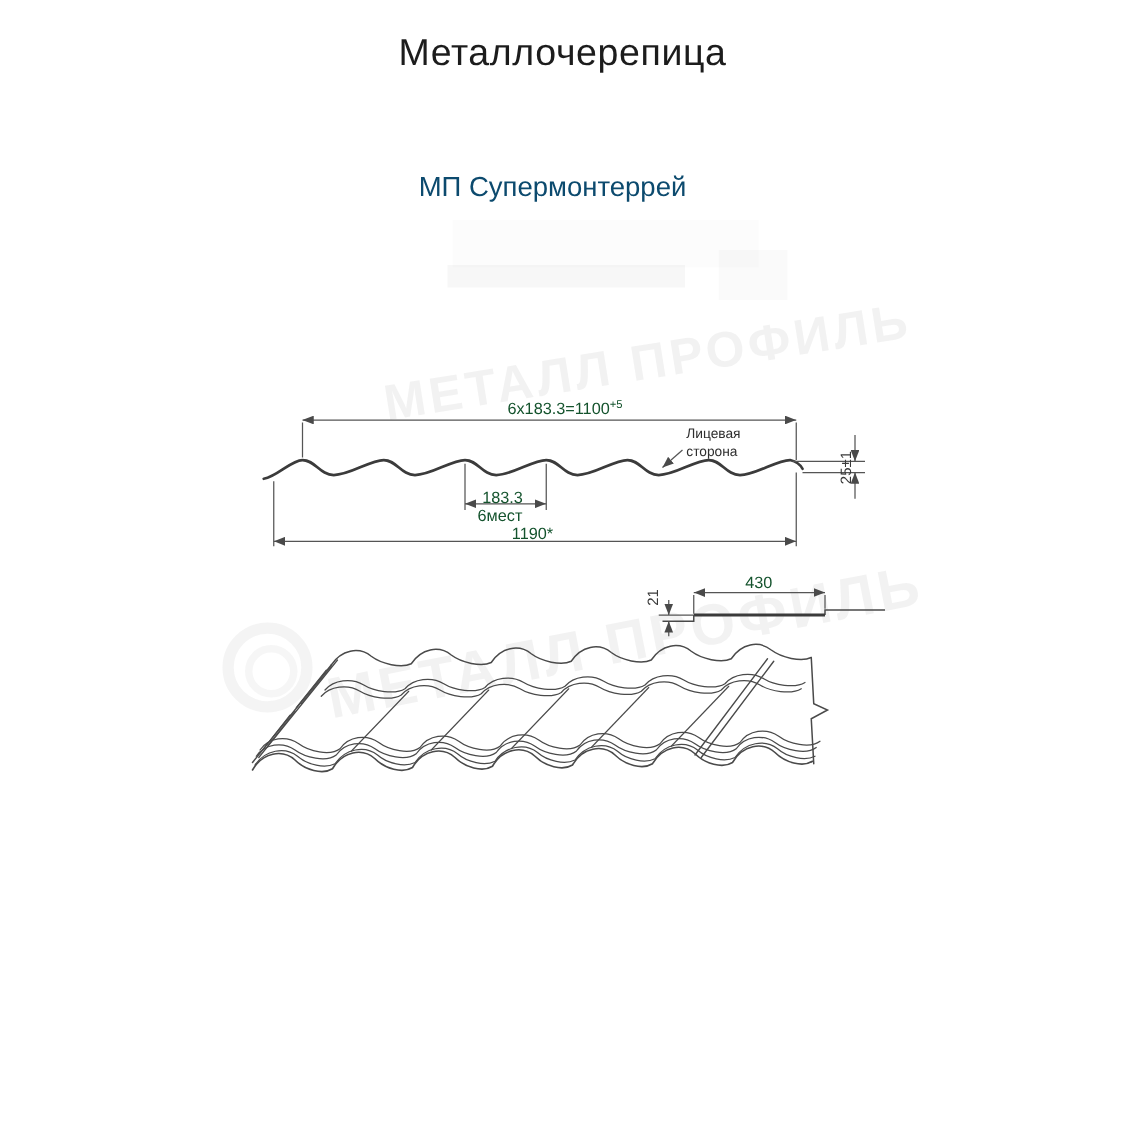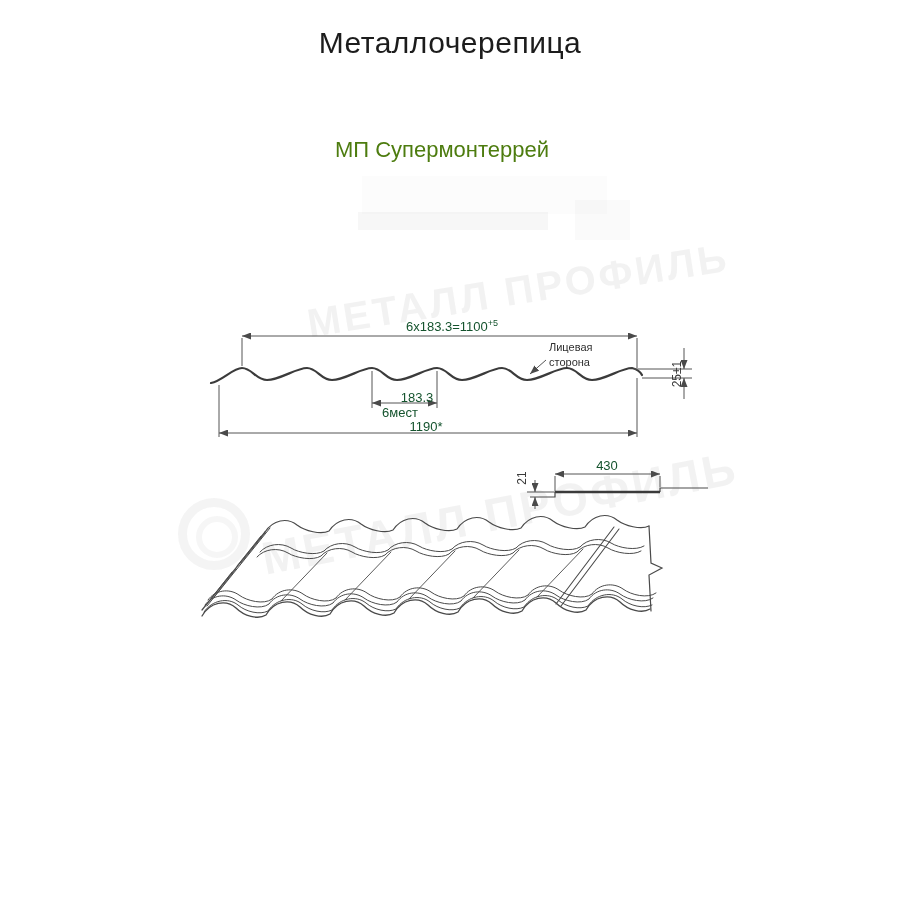--- a/index.html
+++ b/index.html
@@ -7,21 +7,21 @@
     width:900px;height:900px;position:relative;background:#ffffff;
     font-family:"Liberation Sans", sans-serif;color:#222;overflow:hidden;
   }
   .abs{position:absolute;}
   .page-title{
     left:0;top:26px;width:900px;text-align:center;
     font-size:30px;font-weight:500;letter-spacing:0.5px;color:#1c1c1c;
   }
   .page-subtitle{
     left:0;top:137px;width:884px;text-align:center;
-    font-size:22px;font-weight:500;color:#4d7c0f;
+    font-size:22px;font-weight:500;color:#0c4a6e;
   }
   .dim-label{
     font-size:13px;color:#14532d;text-align:center;white-space:nowrap;
   }
   .dim-label sup{font-size:9px;}
   .vlabel{
     font-size:12px;color:#3a3a3a;text-align:center;white-space:nowrap;
     transform:rotate(-90deg);transform-origin:center;
   }
   .face-label{
@@ -104,21 +104,21 @@
   <line class="thin" x1="484" y1="69" x2="484" y2="48" marker-end="url(#aE1)"></line>
 </svg>
 
 <div class="abs dim-label" style="left:372px;top:318px;width:160px;">
   <span>6x183.3=1100</span><sup>+5</sup>
 </div>
 <div class="abs face-label" style="left:549px;top:340px;">
   <div>Лицевая</div>
   <div>сторона</div>
 </div>
-<div class="abs dim-label" style="left:387px;top:390px;width:60px;">183.3</div>
+<div class="abs dim-label" style="left:372px;top:390px;width:60px;">183.3</div>
 <div class="abs dim-label" style="left:370px;top:405px;width:60px;">6мест</div>
 <div class="abs dim-label" style="left:396px;top:419px;width:60px;">1190*</div>
 <div class="abs vlabel" style="left:657px;top:367px;width:40px;">25±1</div>
 
 <svg class="abs" style="left:505px;top:450px;" width="210" height="62" viewBox="0 0 210 62">
   <defs>
     <marker id="aE2" markerUnits="userSpaceOnUse" markerWidth="9" markerHeight="7" refX="9" refY="3.5" orient="auto">
       <path d="M0 0 L9 3.5 L0 7 z" fill="#4a4a4a"></path>
     </marker>
     <marker id="aS2" markerUnits="userSpaceOnUse" markerWidth="9" markerHeight="7" refX="0" refY="3.5" orient="auto">

